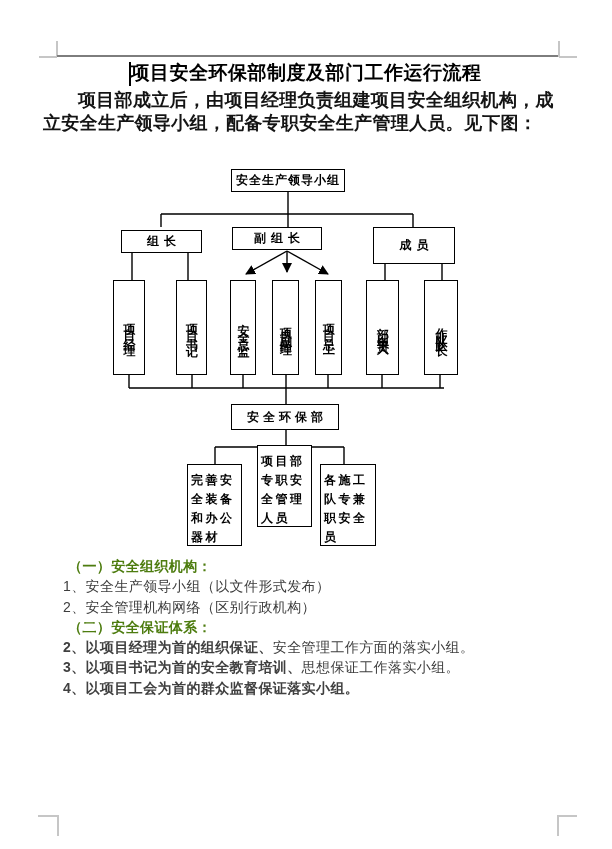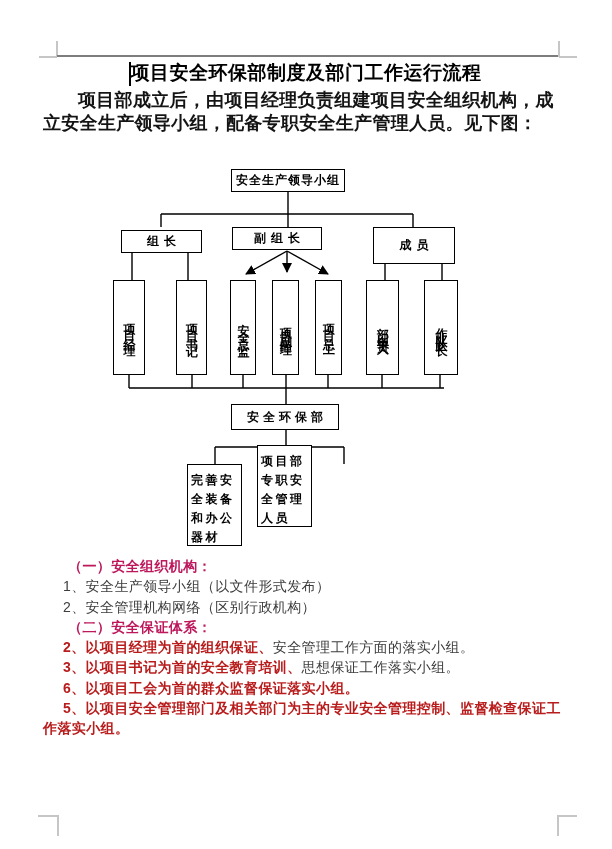--- a/index.html
+++ b/index.html
@@ -34,23 +34,23 @@
   .lsdept{letter-spacing:4px;text-indent:4px;text-align:right;}
   .vbox{writing-mode:vertical-rl;text-orientation:upright;}
   .v4{letter-spacing:7px;}
   .v5{letter-spacing:4px;}
   .hbox{display:block;padding:6px 3px;letter-spacing:2.5px;line-height:19px;text-align:left;}
   
   .body-text{
     position:absolute;left:43px;top:556px;width:520px;
     font-size:14px;line-height:20.3px;letter-spacing:.4px;color:#3d3d3d;
   }
-  .body-text .h{font-weight:bold;color:#be185d;text-indent:25px;}
+  .body-text .h{font-weight:bold;color:#4d7c0f;text-indent:25px;}
   .body-text .it{text-indent:20px;}
-  .body-text .b{font-weight:bold;color:#b91c1c;}
+  .body-text .b{font-weight:bold;color:#404040;}
 </style>
 </head>
 <body>
 
 <div class="page">
 
   <div class="mark" style="left:56px;top:41px;width:1.5px;height:16px;"></div>
   <div class="mark" style="left:39px;top:56px;width:18px;height:1.5px;"></div>
   <div class="mark" style="left:558px;top:41px;width:1.5px;height:16px;"></div>
   <div class="mark" style="left:559px;top:56px;width:18px;height:1.5px;"></div>
@@ -92,25 +92,25 @@
   <div class="obox vbox v4" style="left:230px;top:280px;width:26px;height:95px;">安全总监</div>
   <div class="obox vbox v5" style="left:272px;top:280px;width:27px;height:95px;">项目副经理</div>
   <div class="obox vbox v4" style="left:315px;top:280px;width:27px;height:95px;">项目总工</div>
   <div class="obox vbox v5" style="left:366px;top:280px;width:33px;height:95px;">部门负责人</div>
   <div class="obox vbox v5" style="left:424px;top:280px;width:34px;height:95px;">作业队队长</div>
 
   <div class="obox lsdept" style="left:231px;top:404px;width:108px;height:26px;">安全环保部</div>
 
   <div class="obox hbox" style="left:187px;top:464px;width:55px;height:82px;">完善安全装备和办公器材</div>
   <div class="obox hbox" style="left:257px;top:445px;width:55px;height:82px;">项目部专职安全管理人员</div>
+  <div class="obox hbox" style="left:320px;top:464px;width:56px;height:82px;">各施工队专兼职安全员</div>
 
   <div class="body-text">
     <div class="h">（一）安全组织机构：</div>
     <div class="it">1、安全生产领导小组（以文件形式发布）</div>
     <div class="it">2、安全管理机构网络（区别行政机构）</div>
     <div class="h">（二）安全保证体系：</div>
     <div class="it"><span class="b">2、以项目经理为首的组织保证、</span><span>安全管理工作方面的落实小组。</span></div>
     <div class="it"><span class="b">3、以项目书记为首的安全教育培训、</span><span>思想保证工作落实小组。</span></div>
-    <div class="it"><span class="b">6、以项目工会为首的群众监督保证落实小组。</span><span></span></div>
-    <div class="it"><span class="b">5、以项目安全管理部门及相关部门为主的专业安全管理控制、监督检查保证工作落实小组。</span><span></span></div>
+    <div class="it"><span class="b">4、以项目工会为首的群众监督保证落实小组。</span><span></span></div>
   </div>
 
 </div>
 
 </body></html>

